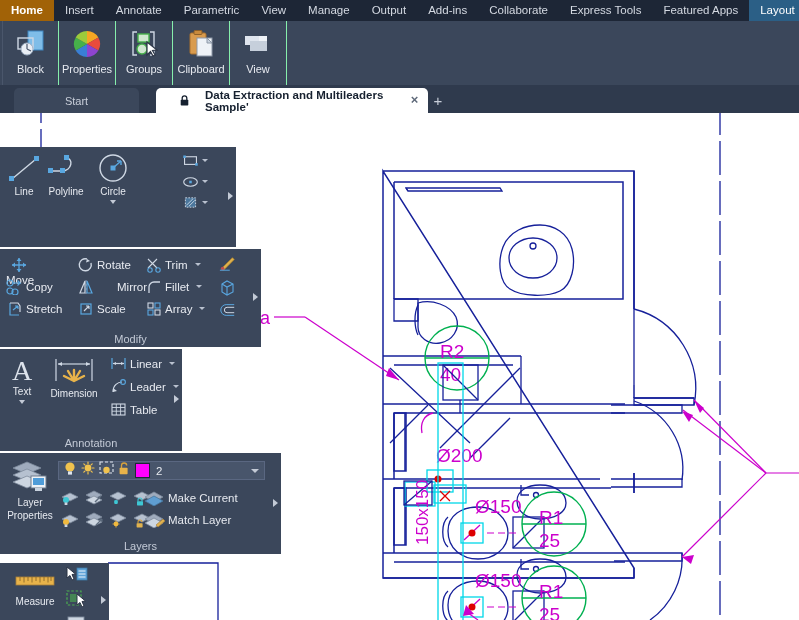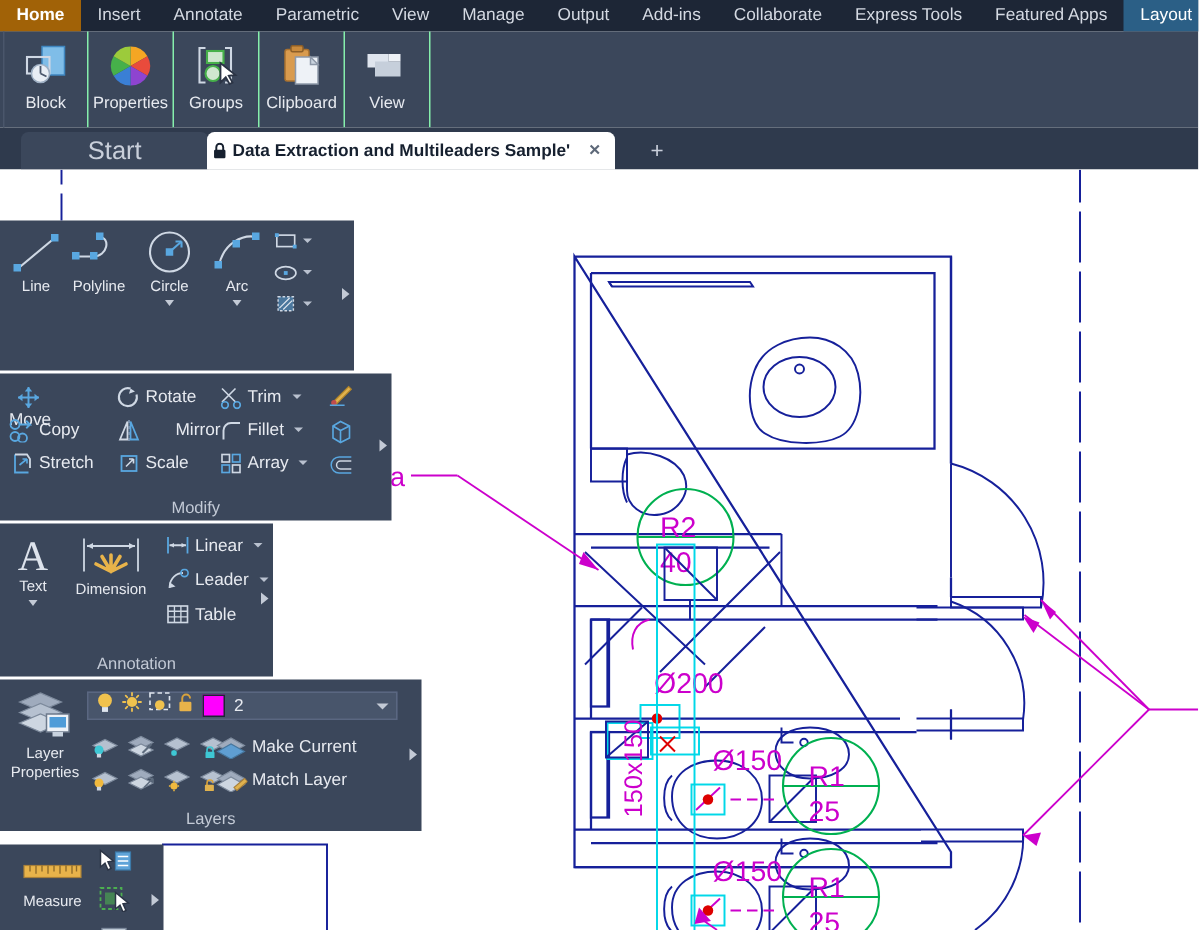--- a/index.html
+++ b/index.html
@@ -48,25 +48,25 @@
   }
   .dtab{
     position:absolute;top:3px;height:25px;
     display:flex;align-items:center;
     box-sizing:border-box;
     border-radius:5px 5px 0 0;
   }
   .dtab.start{
     left:14px;width:125px;background:#3b475b;
     justify-content:center;
-    color:#c9cfda;font-size:17px;
+    color:#c9cfda;font-size:11px;
   }
   .dtab.doc{
-    left:138px;width:272px;background:#ffffff;
-    padding-left:4px;color:#16202f;font-size:11.5px;font-weight:bold;
+    left:156px;width:272px;background:#ffffff;
+    padding-left:24px;color:#16202f;font-size:11.5px;font-weight:bold;gap:12px;
   }
   .dtab.doc .lockicon{margin-right:4px;display:flex;align-items:center;}
   .dtab .closex{
     position:absolute;right:7px;top:5px;width:13px;height:13px;
     color:#5e6979;font-size:13px;line-height:13px;text-align:center;
   }
   .newtab{
     position:absolute;left:428px;top:8px;width:20px;height:16px;
     color:#c9cfda;font-size:15px;line-height:15px;text-align:center;
   }
@@ -481,32 +481,20 @@
           <circle cx="18" cy="16" r="13" stroke="#cfd8e4" stroke-width="1.4" fill="none"></circle>
           <path d="M18 16 L26 9" stroke="#59a7e0" stroke-width="1.4" fill="none"></path>
           <path d="M26 9 L22 9 M26 9 L26 13" stroke="#59a7e0" stroke-width="1.4" fill="none"></path>
           <rect x="15.5" y="13.5" width="5" height="5" fill="#59a7e0"></rect>
         </svg>
       </span>
       <span class="lbl">Circle</span>
       <span class="caret" style="margin-top:2px;"></span>
     </div>
 
-    <div class="pbtn" style="left:138px;top:5px;width:40px;">
-      <span class="glyph">
-        <svg width="36" height="33" viewBox="0 0 36 33">
-          <path d="M6 25 C9 10, 22 4, 31 6" stroke="#cfd8e4" stroke-width="1.4" fill="none"></path>
-          <rect x="3" y="22" width="5" height="5" fill="#59a7e0"></rect>
-          <rect x="15" y="8" width="5" height="5" fill="#59a7e0"></rect>
-          <rect x="28" y="3" width="5" height="5" fill="#59a7e0"></rect>
-        </svg>
-      </span>
-      <span class="lbl">Arc</span>
-      <span class="caret" style="margin-top:2px;"></span>
-    </div>
 
     <div class="rowbtn" style="left:182px;top:5px;">
       <span class="glyph">
         <svg width="20" height="16" viewBox="0 0 20 16">
           <rect x="3" y="3" width="14" height="9" stroke="#cfd8e4" stroke-width="1.3" fill="none"></rect>
           <rect x="1.5" y="1.5" width="3" height="3" fill="#59a7e0"></rect>
           <rect x="15.5" y="10.5" width="3" height="3" fill="#59a7e0"></rect>
         </svg>
       </span>
       <span class="caretsm"></span>

